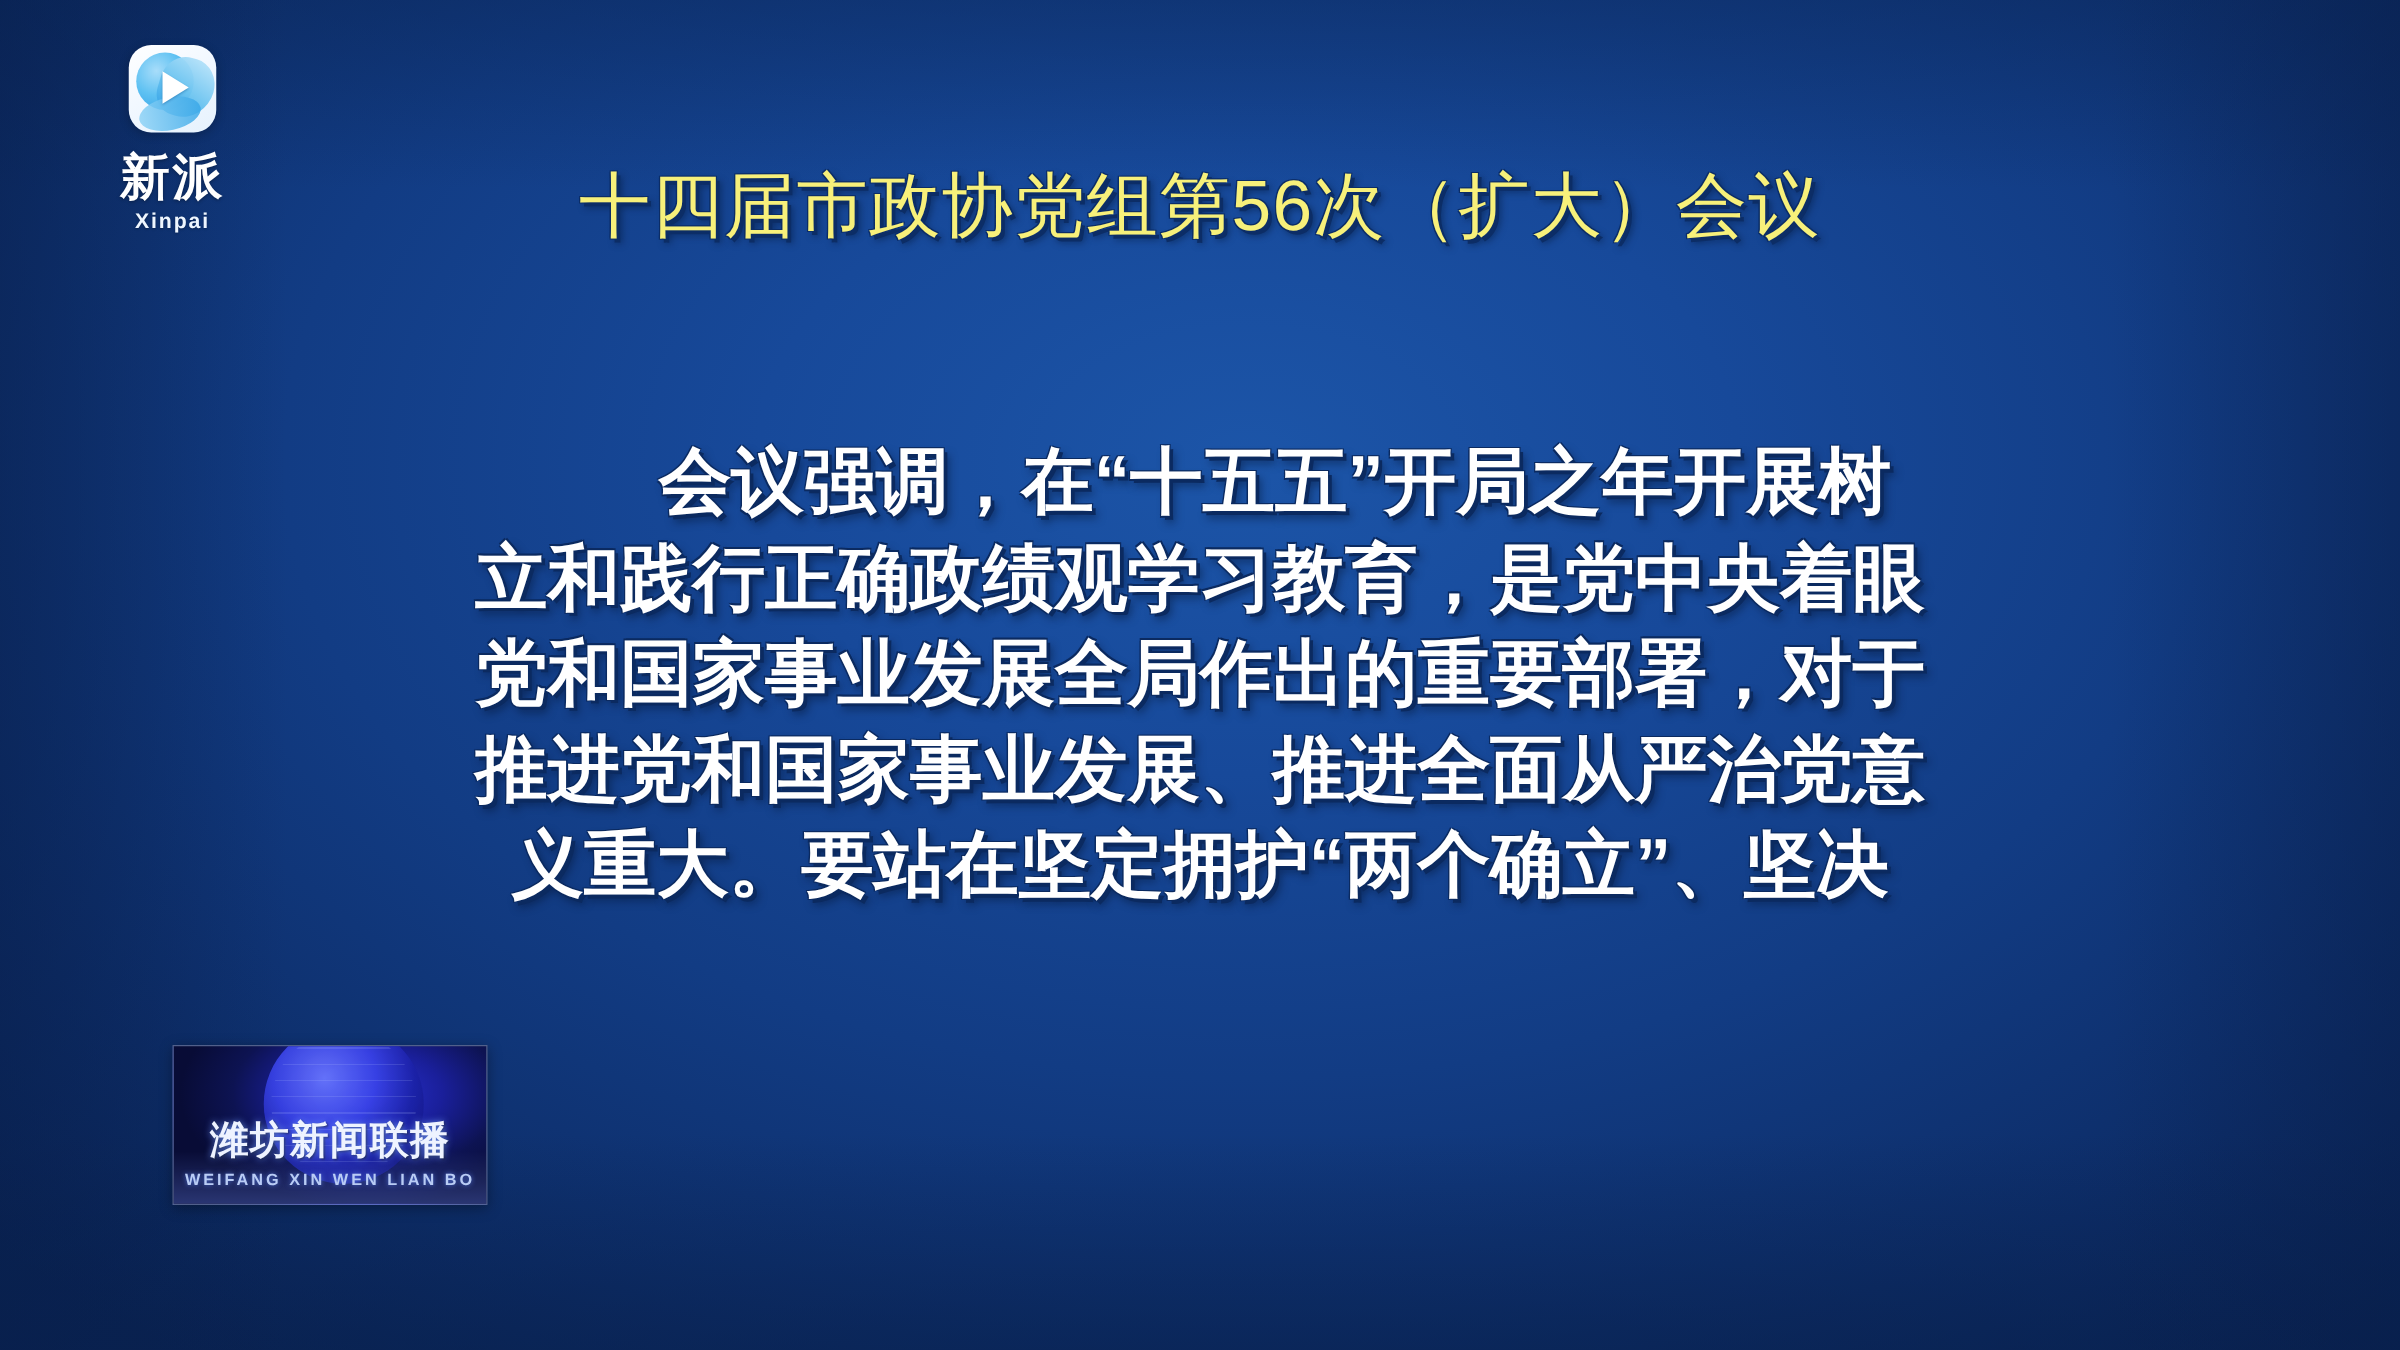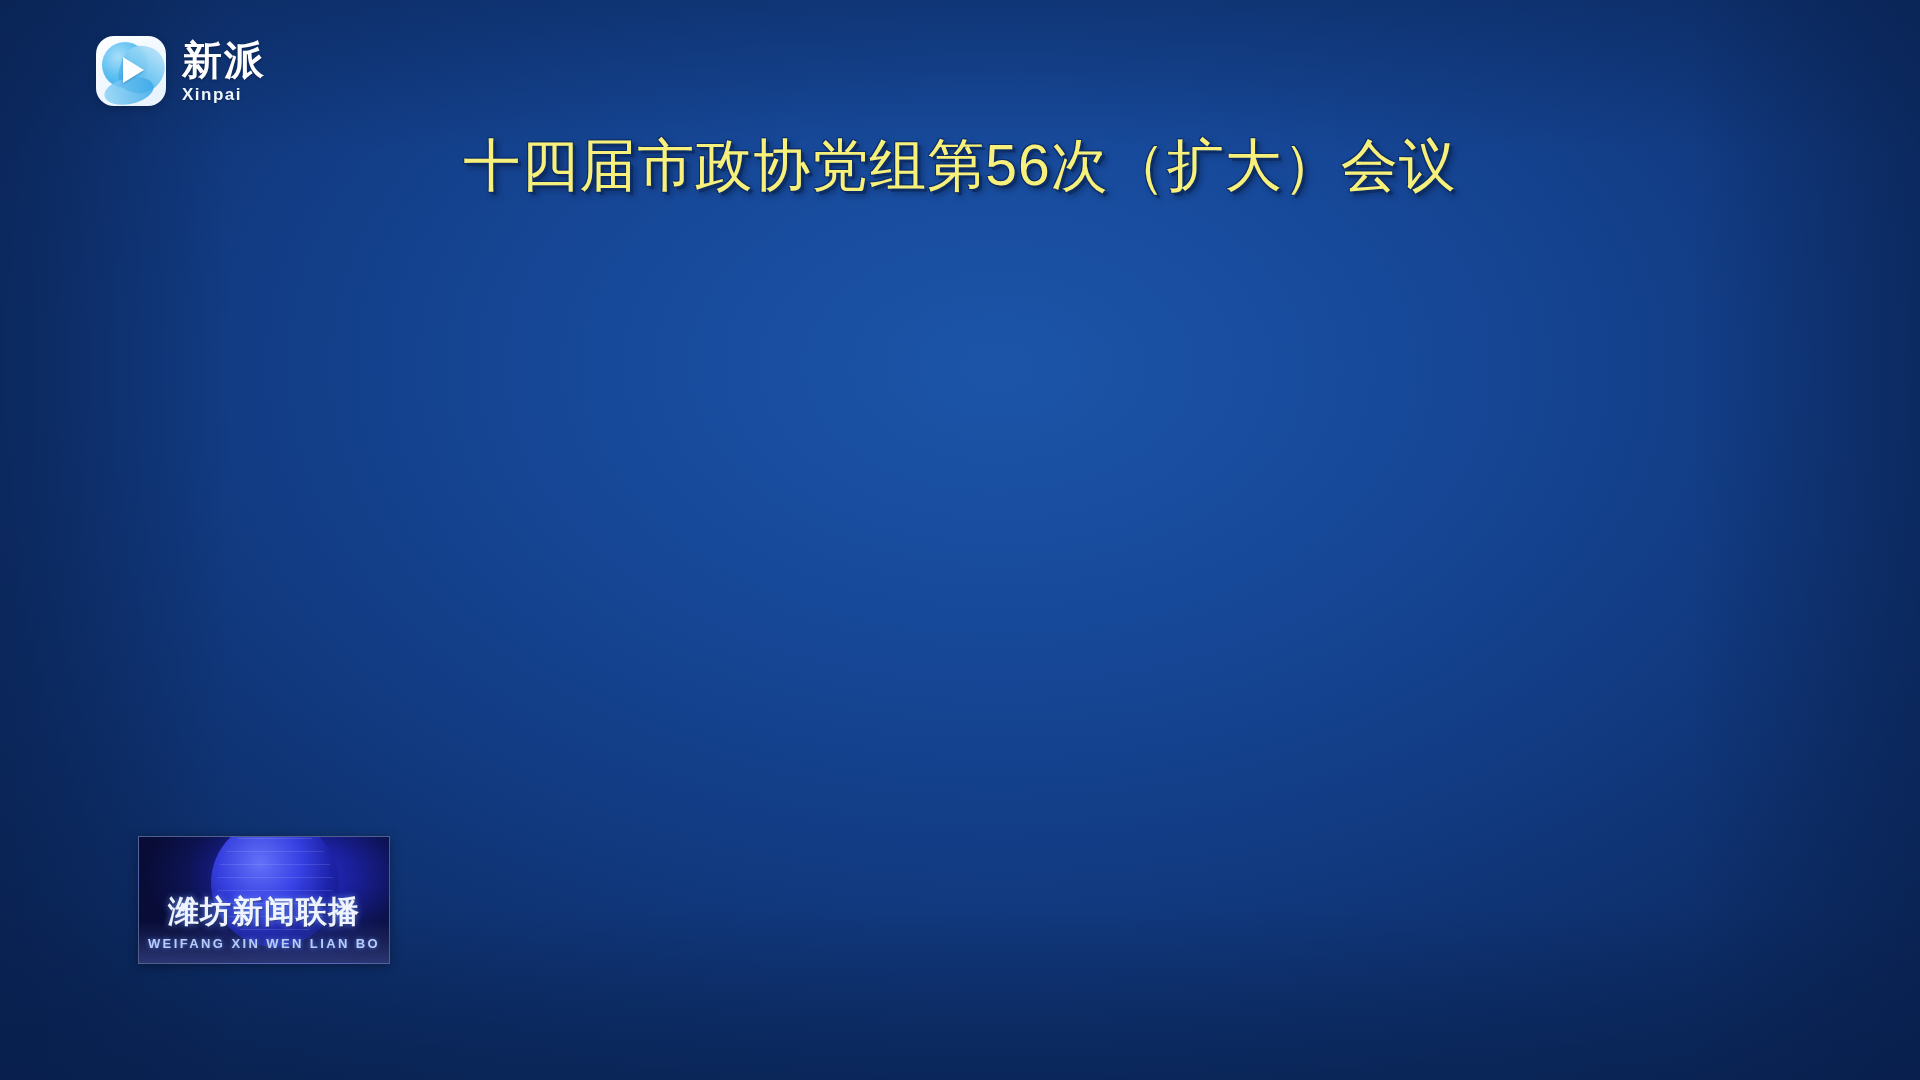--- a/index.html
+++ b/index.html
@@ -41,20 +41,21 @@
 
   
   .brand {
     position: absolute;
     left: 96px;
     top: 36px;
     display: flex;
     align-items: center;
     gap: 16px;
     z-index: 6;
+    flex-direction: column;
   }
 
   .brand-icon {
     width: 70px;
     height: 70px;
     border-radius: 18px;
     background: linear-gradient(150deg, #ffffff 0%, #f2f8ff 45%, #e6f2fd 100%);
     box-shadow: 0 2px 8px rgba(0,0,0,0.22);
     position: relative;
     overflow: hidden;
@@ -115,20 +116,21 @@
     color: #ffffff;
     letter-spacing: 2px;
     text-shadow: 0 1px 3px rgba(0,0,0,0.35);
   }
   .brand-en {
     font-size: 17px;
     font-weight: 600;
     color: #eef6ff;
     letter-spacing: 1.5px;
     margin-top: 6px;
+    text-align: center;
     text-shadow: 0 1px 2px rgba(0,0,0,0.3);
   }
 
   
   .headline {
     position: absolute;
     left: 0;
     right: 0;
     top: 128px;
     text-align: center;
@@ -259,20 +261,27 @@
     <div class="brand-text">
       <span class="brand-cn">新派</span>
       <span class="brand-en">Xinpai</span>
     </div>
   </div>
 
   <div class="headline">
     <div class="headline-line">十四届市政协党组第56次（扩大）会议</div>
   </div>
 
+  <div class="body-text">
+    <div class="body-line indent">会议强调，在“十五五”开局之年开展树</div>
+    <div class="body-line">立和践行正确政绩观学习教育，是党中央着眼</div>
+    <div class="body-line">党和国家事业发展全局作出的重要部署，对于</div>
+    <div class="body-line">推进党和国家事业发展、推进全面从严治党意</div>
+    <div class="body-line">义重大。要站在坚定拥护“两个确立”、坚决</div>
+  </div>
 
   <div class="program-mark">
     <span class="globe"></span>
     <span class="globe-grid"></span>
     <span class="sheen"></span>
     <span class="pm-cn">潍坊新闻联播</span>
     <span class="pm-en">WEIFANG XIN WEN LIAN BO</span>
   </div>
 
 </div>

